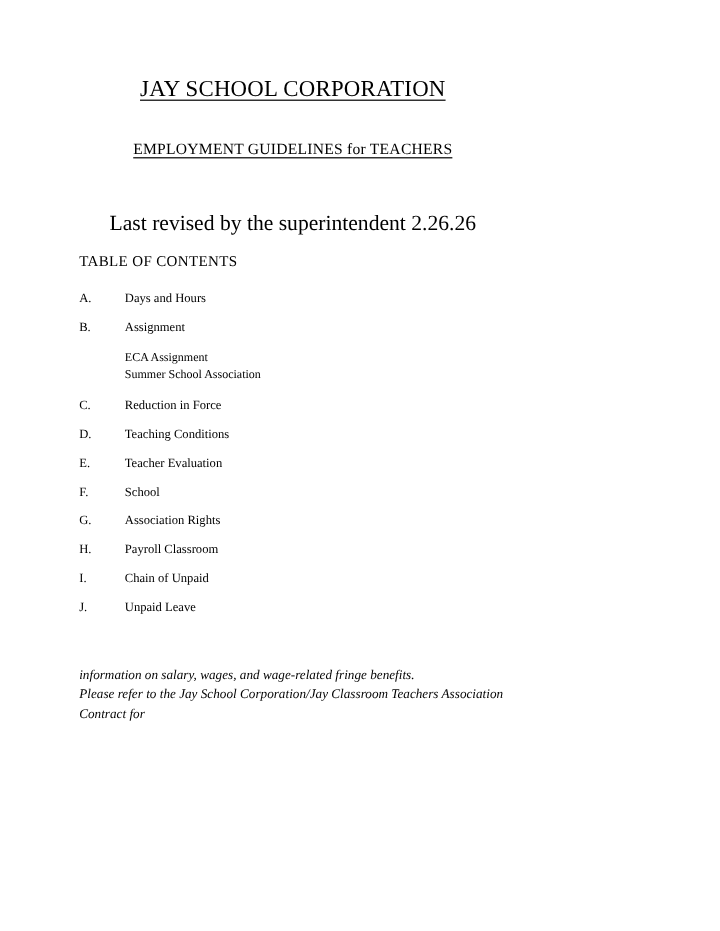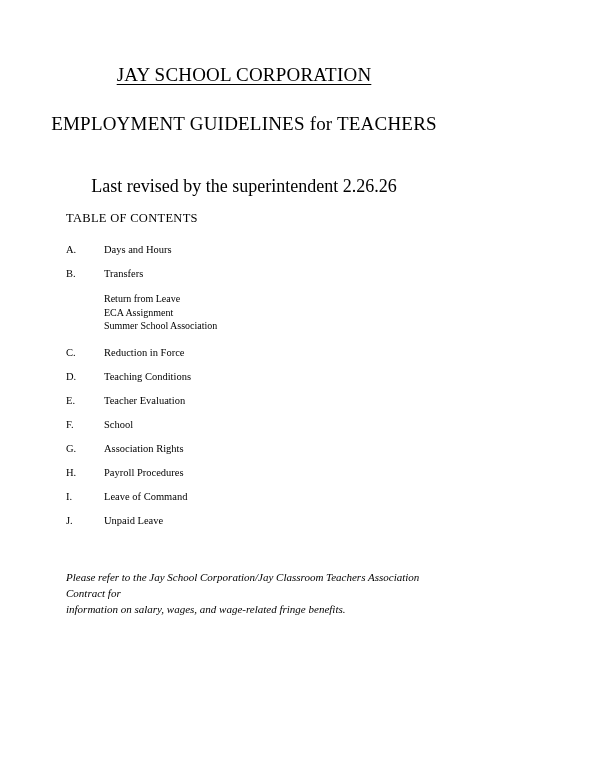--- a/index.html
+++ b/index.html
@@ -30,23 +30,24 @@
   .doc-title {
     font-size: 19px;
     line-height: 26px;
     letter-spacing: 0.2px;
     text-decoration: underline;
     text-underline-offset: 3px;
     margin: 0;
     font-weight: 400;
   }
   .doc-subtitle {
-    font-size: 19px;
+    font-size: 13px;
     line-height: 26px;
     letter-spacing: 0.2px;
+    text-decoration: underline;
     text-underline-offset: 3px;
     margin: 0;
     padding-top: 23px;
     font-weight: 400;
   }
   .doc-revision {
     font-size: 18px;
     line-height: 24px;
     margin: 12px;
     padding-top: 25px;
@@ -124,25 +125,24 @@
   <div class="toc">
     <h3 class="toc-heading">TABLE OF CONTENTS</h3>
 
     <ul class="toc-list" id="toc-list">
         <li class="toc-entry">
           <span class="toc-letter">A.</span>
           <span class="toc-label">Days and Hours</span>
         </li>
         <li class="toc-entry">
           <span class="toc-letter">B.</span>
-          <span class="toc-label">Transfers</span>
+          <span class="toc-label">Assignment</span>
         </li>
         <li>
           <ul class="toc-subgroup">
-            <li class="toc-subitem">Return from Leave</li>
             <li class="toc-subitem">ECA Assignment</li>
             <li class="toc-subitem">Summer School Association</li>
           </ul>
         </li>
         <li class="toc-entry">
           <span class="toc-letter">C.</span>
           <span class="toc-label">Reduction in Force</span>
         </li>
         <li class="toc-entry">
           <span class="toc-letter">D.</span>
@@ -155,31 +155,31 @@
         <li class="toc-entry">
           <span class="toc-letter">F.</span>
           <span class="toc-label">School</span>
         </li>
         <li class="toc-entry">
           <span class="toc-letter">G.</span>
           <span class="toc-label">Association Rights</span>
         </li>
         <li class="toc-entry">
           <span class="toc-letter">H.</span>
-          <span class="toc-label">Payroll Procedures</span>
+          <span class="toc-label">Payroll Classroom</span>
         </li>
         <li class="toc-entry">
           <span class="toc-letter">I.</span>
-          <span class="toc-label">Leave of Command</span>
+          <span class="toc-label">Chain of Unpaid</span>
         </li>
         <li class="toc-entry">
           <span class="toc-letter">J.</span>
           <span class="toc-label">Unpaid Leave</span>
         </li>
       </ul>
   </div>
 
   <div class="footnote">
+    <p>information on salary, wages, and wage-related fringe benefits.</p>
     <p>Please refer to the Jay School Corporation/Jay Classroom Teachers Association Contract for</p>
-    <p>information on salary, wages, and wage-related fringe benefits.</p>
   </div>
 
 </div>
 
 </body></html>

